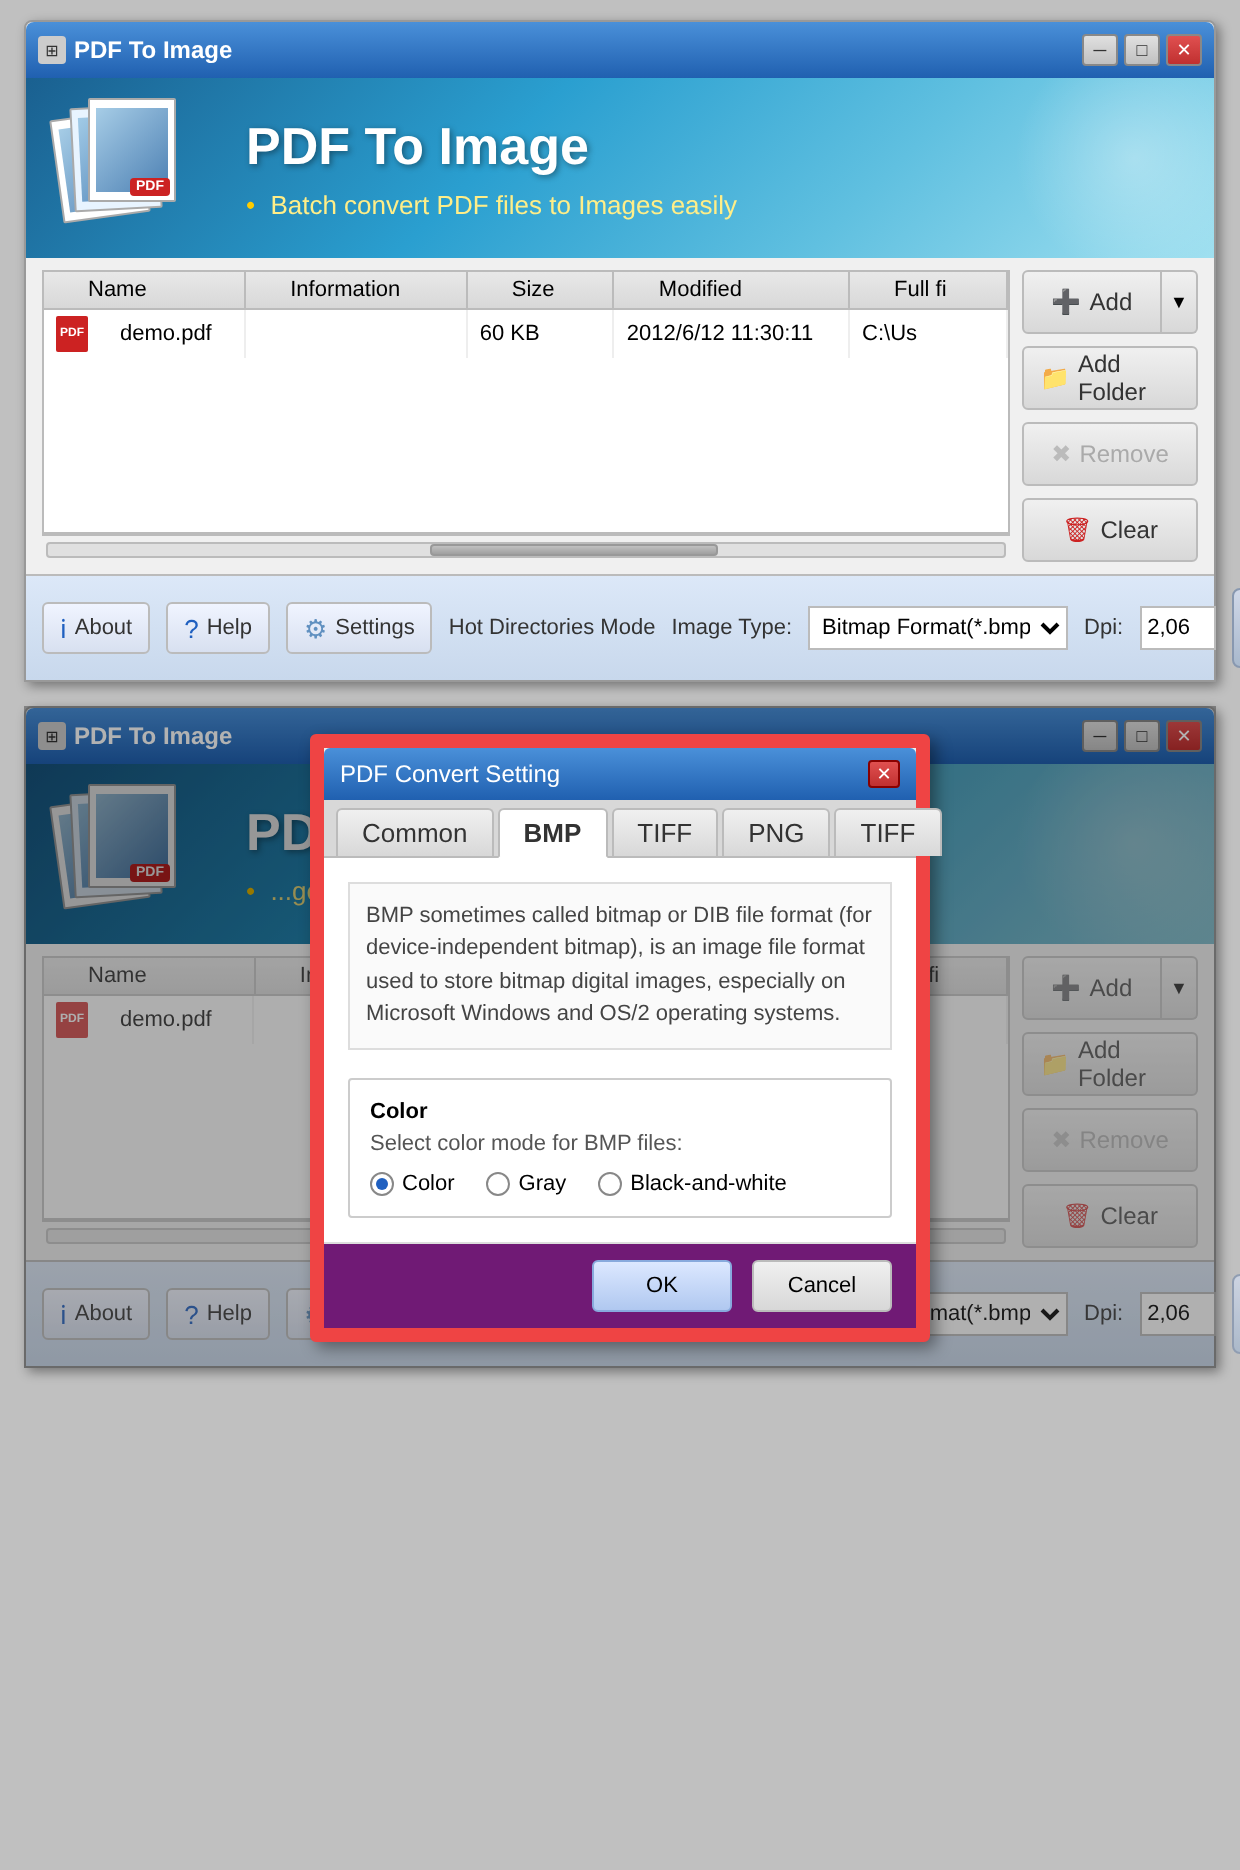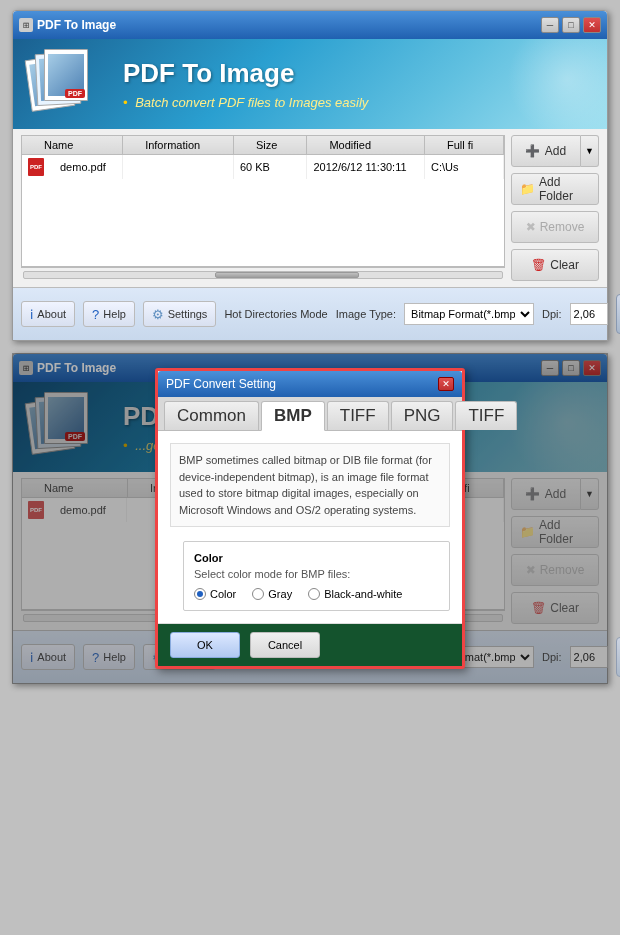--- a/index.html
+++ b/index.html
@@ -132,21 +132,20 @@
     .banner-title {
       font-size: 26px;
       font-weight: bold;
       color: white;
       text-shadow: 1px 1px 3px rgba(0,0,0,0.4);
       margin-bottom: 6px;
     }
     .banner-subtitle {
       font-size: 13px;
       color: #ffee88;
-      font-style: italic;
     }
     .banner-dot {
       color: #ffcc00;
       margin-right: 4px;
     }
     .banner-glow {
       position: absolute;
       right: -20px;
       top: -20px;
       width: 120px;
@@ -352,21 +351,21 @@
       position: absolute;
       top: 0; left: 0; right: 0; bottom: 0;
       background: rgba(0,0,0,0.3);
       display: flex;
       align-items: center;
       justify-content: center;
       z-index: 100;
     }
     .dialog {
       background: #f0f0f0;
-      border: 3px solid #ef4444;
+      border: 7px solid #ef4444;
       box-shadow: 3px 3px 8px rgba(0,0,0,0.4);
       width: 310px;
       border-radius: 3px;
     }
     .dialog-title-bar {
       background: linear-gradient(to bottom, #4a90d9, #2060b0);
       height: 26px;
       display: flex;
       align-items: center;
       padding: 0 8px;
@@ -392,21 +391,21 @@
     }
     .dialog-tabs {
       display: flex;
       background: #d8d8d8;
       border-bottom: 1px solid #bbb;
       padding: 4px 6px 0;
       gap: 2px;
     }
     .dialog-tab {
       padding: 4px 12px;
-      font-size: 17px;
+      font-size: 13px;
       cursor: pointer;
       border: 1px solid #bbb;
       border-bottom: none;
       border-radius: 3px 3px 0 0;
       background: linear-gradient(to bottom, #f0f0f0, #d8d8d8);
       color: #333;
     }
     .dialog-tab.active {
       background: white;
       border-bottom: 1px solid white;
@@ -429,21 +428,20 @@
       line-height: 1.5;
       margin-bottom: 14px;
       border: 1px solid #ddd;
       padding: 8px;
       background: #fafafa;
     }
     .color-section {
       border: 1px solid #ccc;
       padding: 10px;
       border-radius: 2px;
-      margin-left: 13px;
     }
     .color-section-title {
       font-size: 11px;
       font-weight: bold;
       margin-bottom: 4px;
     }
     .color-section-subtitle {
       font-size: 11px;
       color: #555;
       margin-bottom: 8px;
@@ -472,23 +470,23 @@
     .radio-dot.checked::after {
       content: '';
       width: 6px;
       height: 6px;
       background: #2060c0;
       border-radius: 50%;
     }
     .dialog-footer {
       padding: 8px 12px;
       display: flex;
-      justify-content: flex-start;
+      justify-content: flex-end;
       gap: 10px;
-      background: #14532d;
+      background: #701a75;
       border-top: 1px solid #ddd;
     }
     .dialog-footer-btn {
       width: 70px;
       height: 26px;
       background: linear-gradient(to bottom, #f0f0f0, #d8d8d8);
       border: 1px solid #bbb;
       border-radius: 3px;
       display: flex;
       align-items: center;

